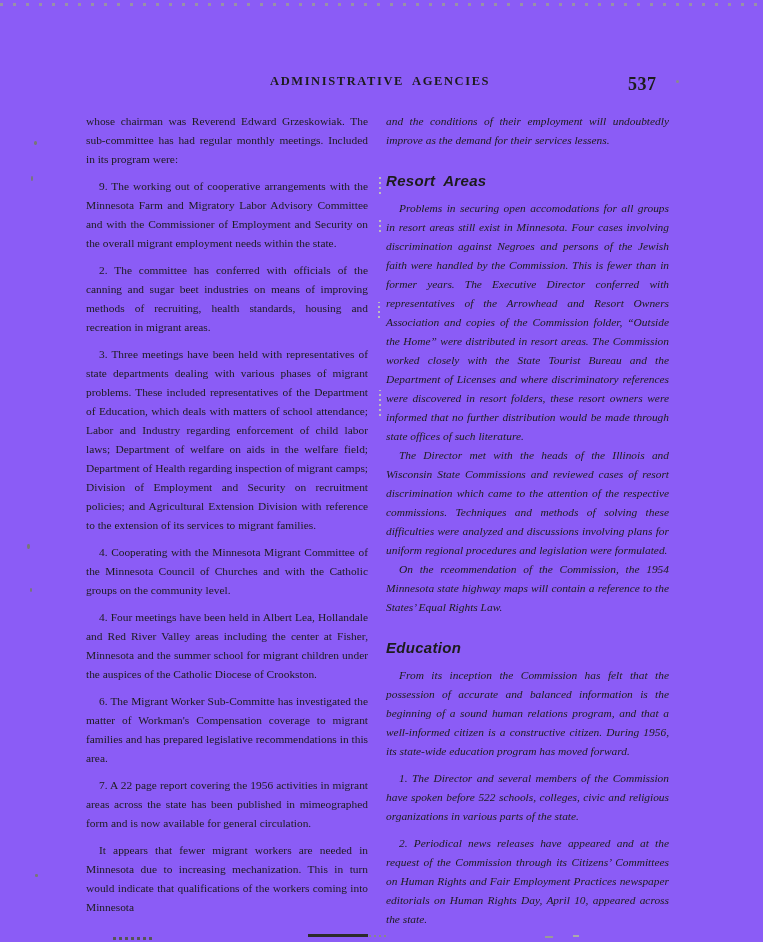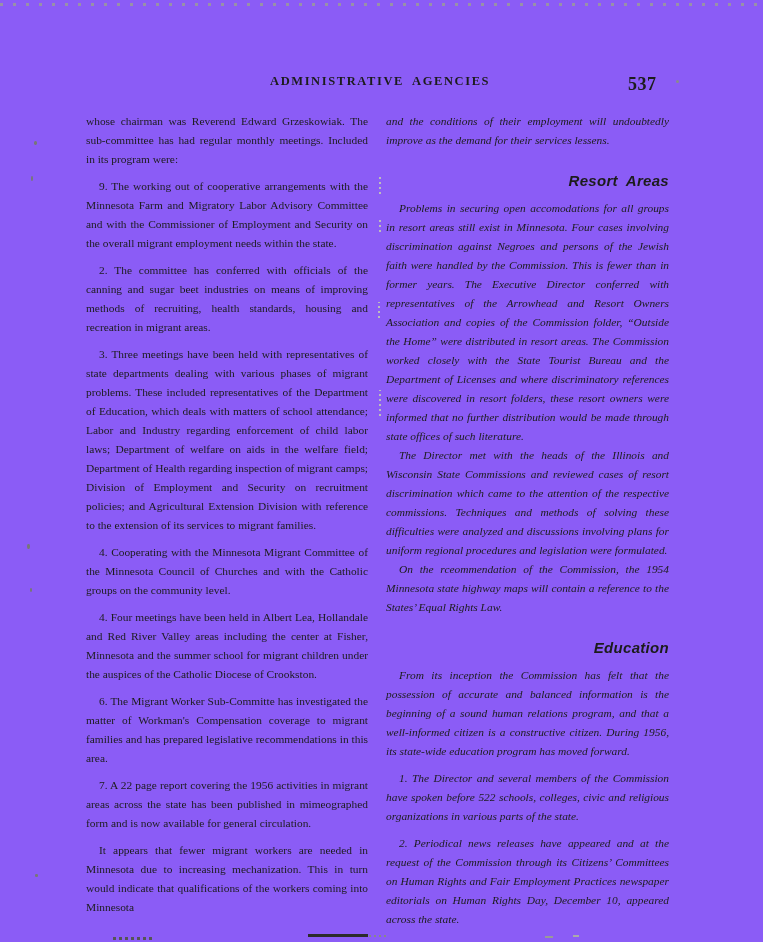--- a/index.html
+++ b/index.html
@@ -31,21 +31,21 @@
   }
   .col-left  { left:86px; }
   .col-right { left:386px; width:283px;font-style:italic; }
   .p { margin:0 0 8px 0; text-indent:13px; }
   .p.flush { text-indent:0; }
   .p.tight { margin-bottom:0; }
   .p.last { margin-bottom:0; }
   .section-heading {
     font-family:"Liberation Sans", sans-serif;
     font-weight:bold; font-size:15px; letter-spacing:.3px; word-spacing:4px;
-    text-align:right; text-indent:0;
+    text-align:left; text-indent:0;
     margin:0 0 9px 0; padding-top:2px;
   }
   .section-heading.spaced-above { margin-top:19px; }
   
   .speck { position:absolute; background:#777; border-radius:45%; }
   .gutter-dash {
     position:absolute; width:2px;
     background: repeating-linear-gradient(0deg,#bdbdbd 0 2px, transparent 2px 5px);
   }
   .bottom-dashes {
@@ -86,21 +86,21 @@
     <p class="p flush">and the conditions of their employment will undoubtedly improve as the demand for their services lessens.</p>
 
     <h2 class="section-heading spaced-above">Resort Areas</h2>
     <p class="p tight">Problems in securing open accomodations for all groups in resort areas still exist in Minnesota. Four cases involving discrimination against Negroes and persons of the Jewish faith were handled by the Commission. This is fewer than in former years. The Executive Director conferred with representatives of the Arrowhead and Resort Owners Association and copies of the Commission folder, “Outside the Home” were distributed in resort areas. The Commission worked closely with the State Tourist Bureau and the Department of Licenses and where discriminatory references were discovered in resort folders, these resort owners were informed that no further distribution would be made through state offices of such literature.</p>
     <p class="p tight">The Director met with the heads of the Illinois and Wisconsin State Commissions and reviewed cases of resort discrimination which came to the attention of the respective commissions. Techniques and methods of solving these difficulties were analyzed and discussions involving plans for uniform regional procedures and legislation were formulated.</p>
     <p class="p tight">On the rceommendation of the Commission, the 1954 Minnesota state highway maps will contain a reference to the States’ Equal Rights Law.</p>
 
     <h2 class="section-heading spaced-above">Education</h2>
     <p class="p">From its inception the Commission has felt that the possession of accurate and balanced information is the beginning of a sound human relations program, and that a well-informed citizen is a constructive citizen. During 1956, its state-wide education program has moved forward.</p>
     <p class="p">1. The Director and several members of the Commission have spoken before 522 schools, colleges, civic and religious organizations in various parts of the state.</p>
-    <p class="p last">2. Periodical news releases have appeared and at the request of the Commission through its Citizens’ Committees on Human Rights and Fair Employment Practices newspaper editorials on Human Rights Day, December 10, appeared across the state.</p>
+    <p class="p last">2. Periodical news releases have appeared and at the request of the Commission through its Citizens’ Committees on Human Rights and Fair Employment Practices newspaper editorials on Human Rights Day, April 10, appeared across the state.</p>
   </div>
 
   <div class="speck" style="left:34px; top:141px; width:3px; height:4px;"></div>
   <div class="speck" style="left:31px; top:176px; width:2px; height:5px;"></div>
   <div class="speck" style="left:27px; top:544px; width:3px; height:5px;"></div>
   <div class="speck" style="left:30px; top:588px; width:2px; height:4px;"></div>
   <div class="speck" style="left:35px; top:874px; width:3px; height:3px;"></div>
   <div class="gutter-dash" style="left:379px; top:176px; height:18px;"></div>
   <div class="gutter-dash" style="left:379px; top:218px; height:14px;"></div>
   <div class="gutter-dash" style="left:378px; top:302px; height:16px;"></div>

